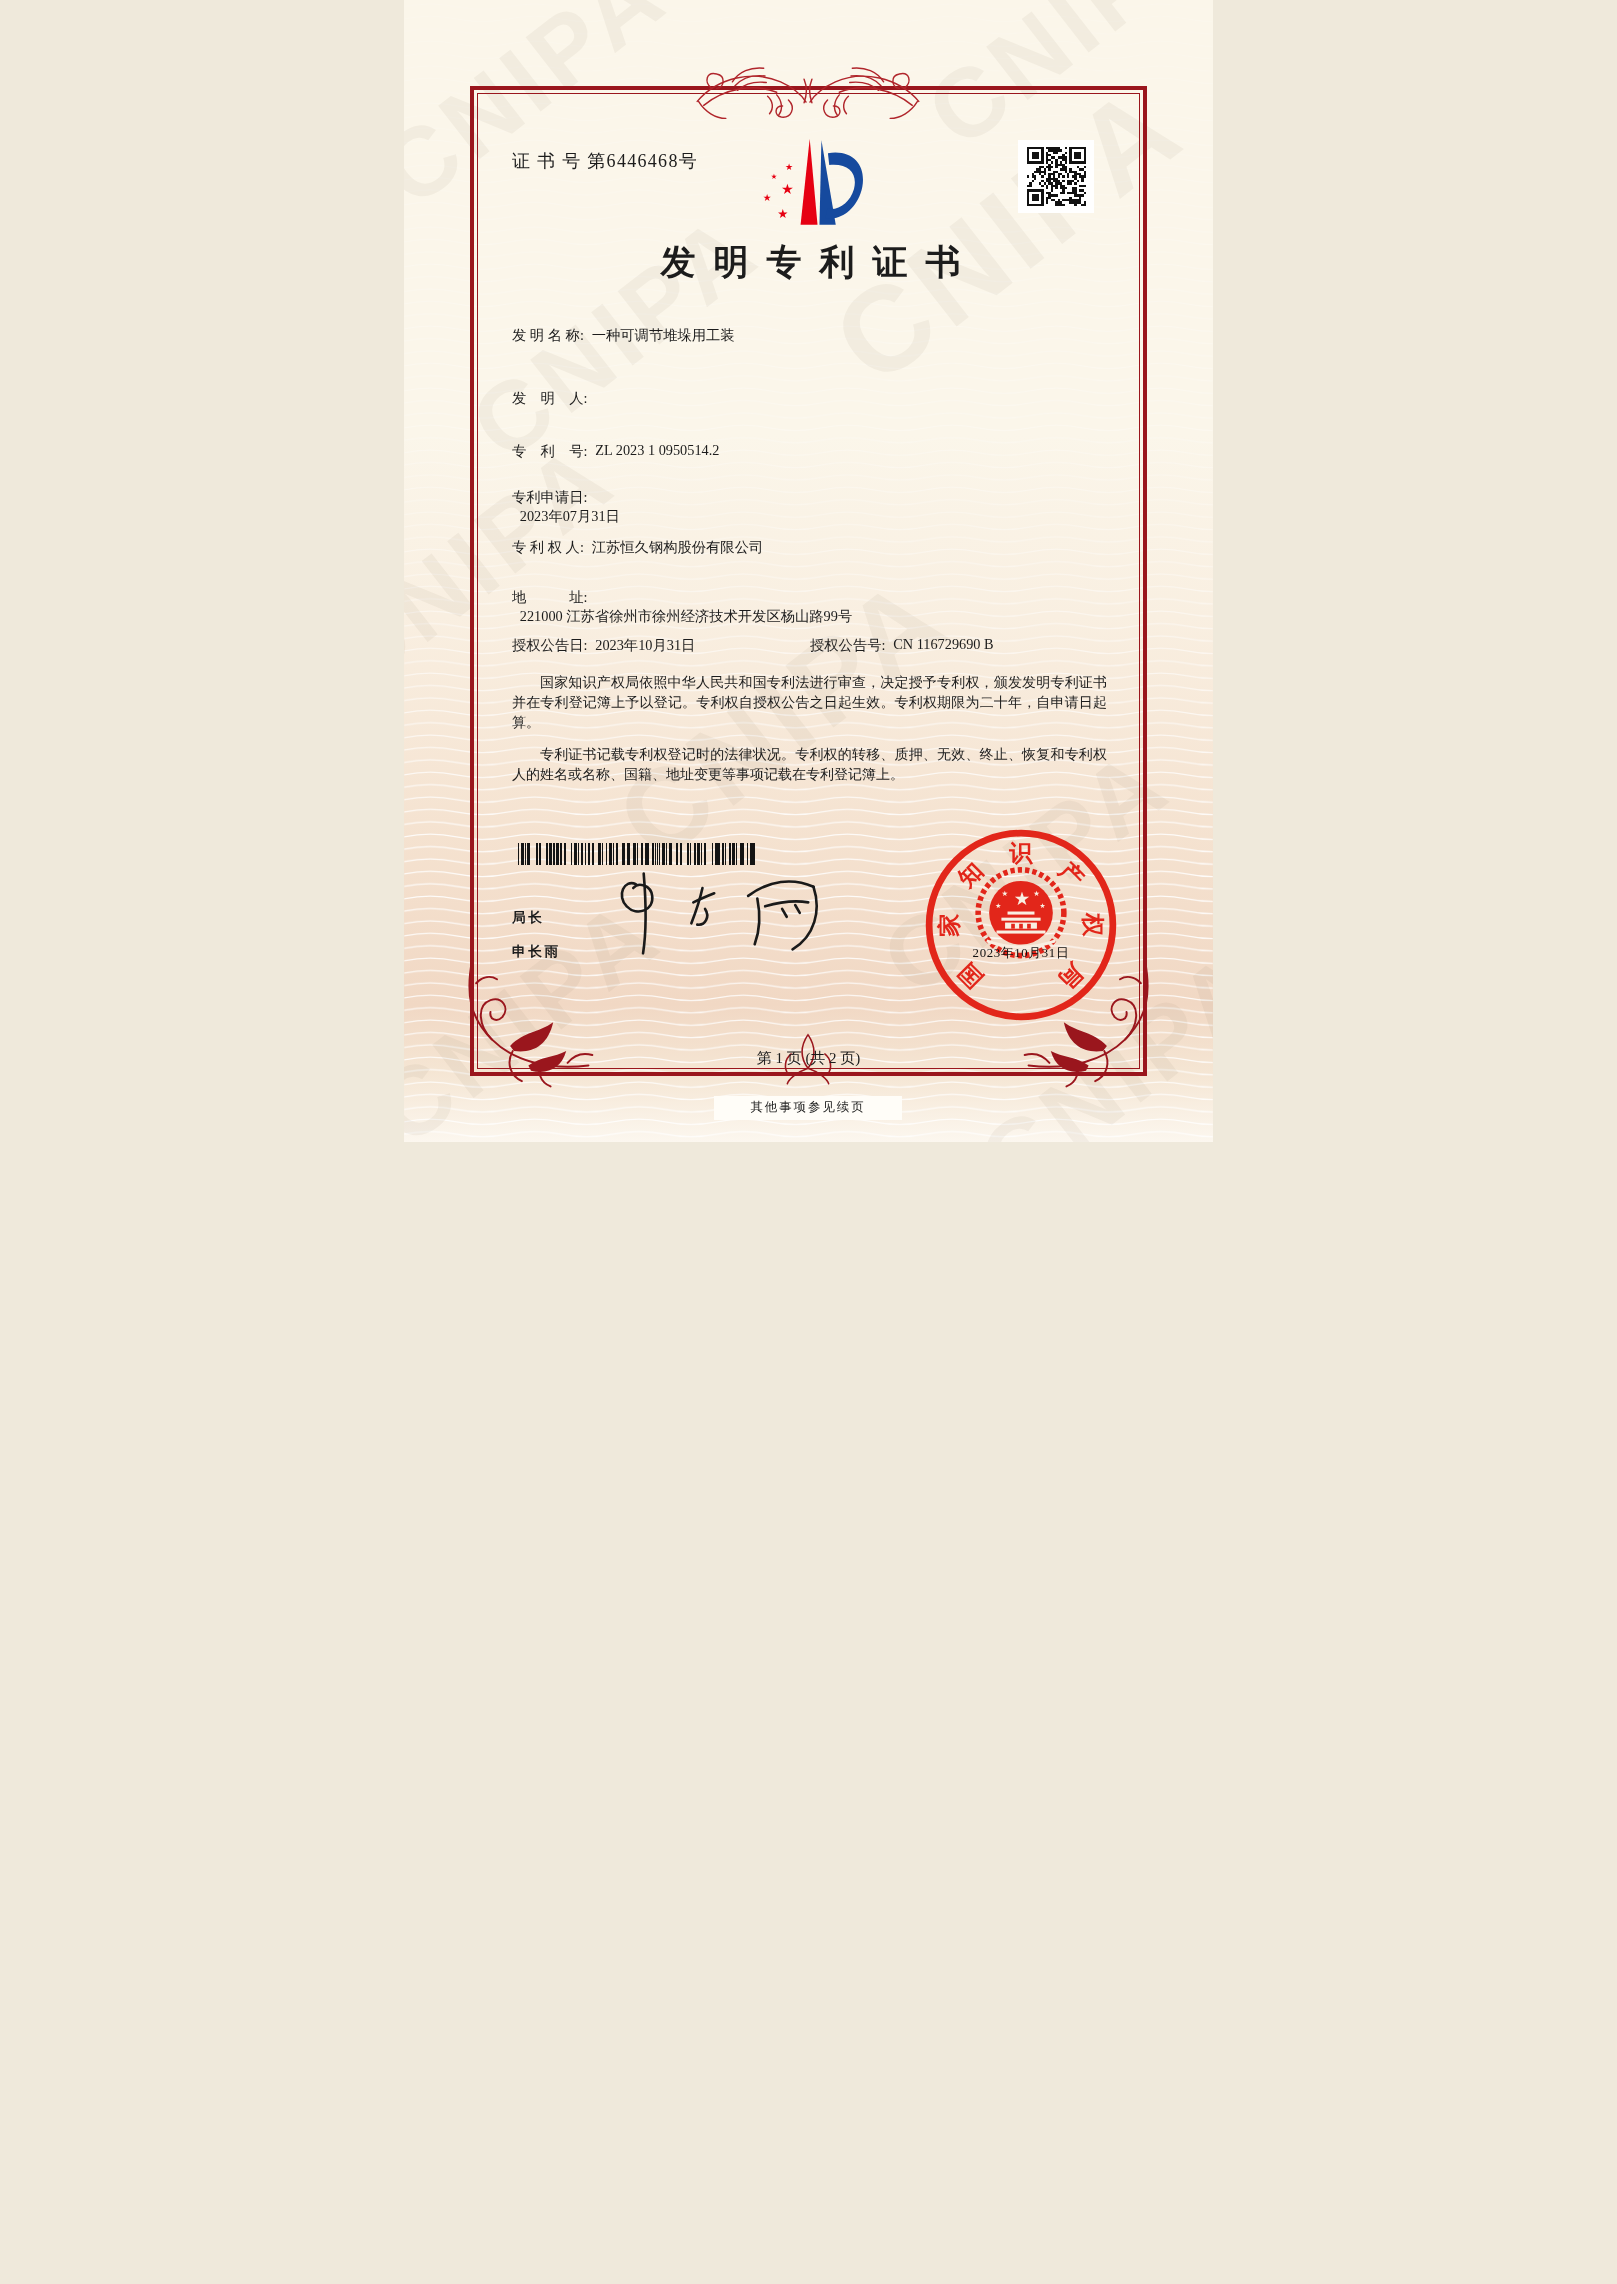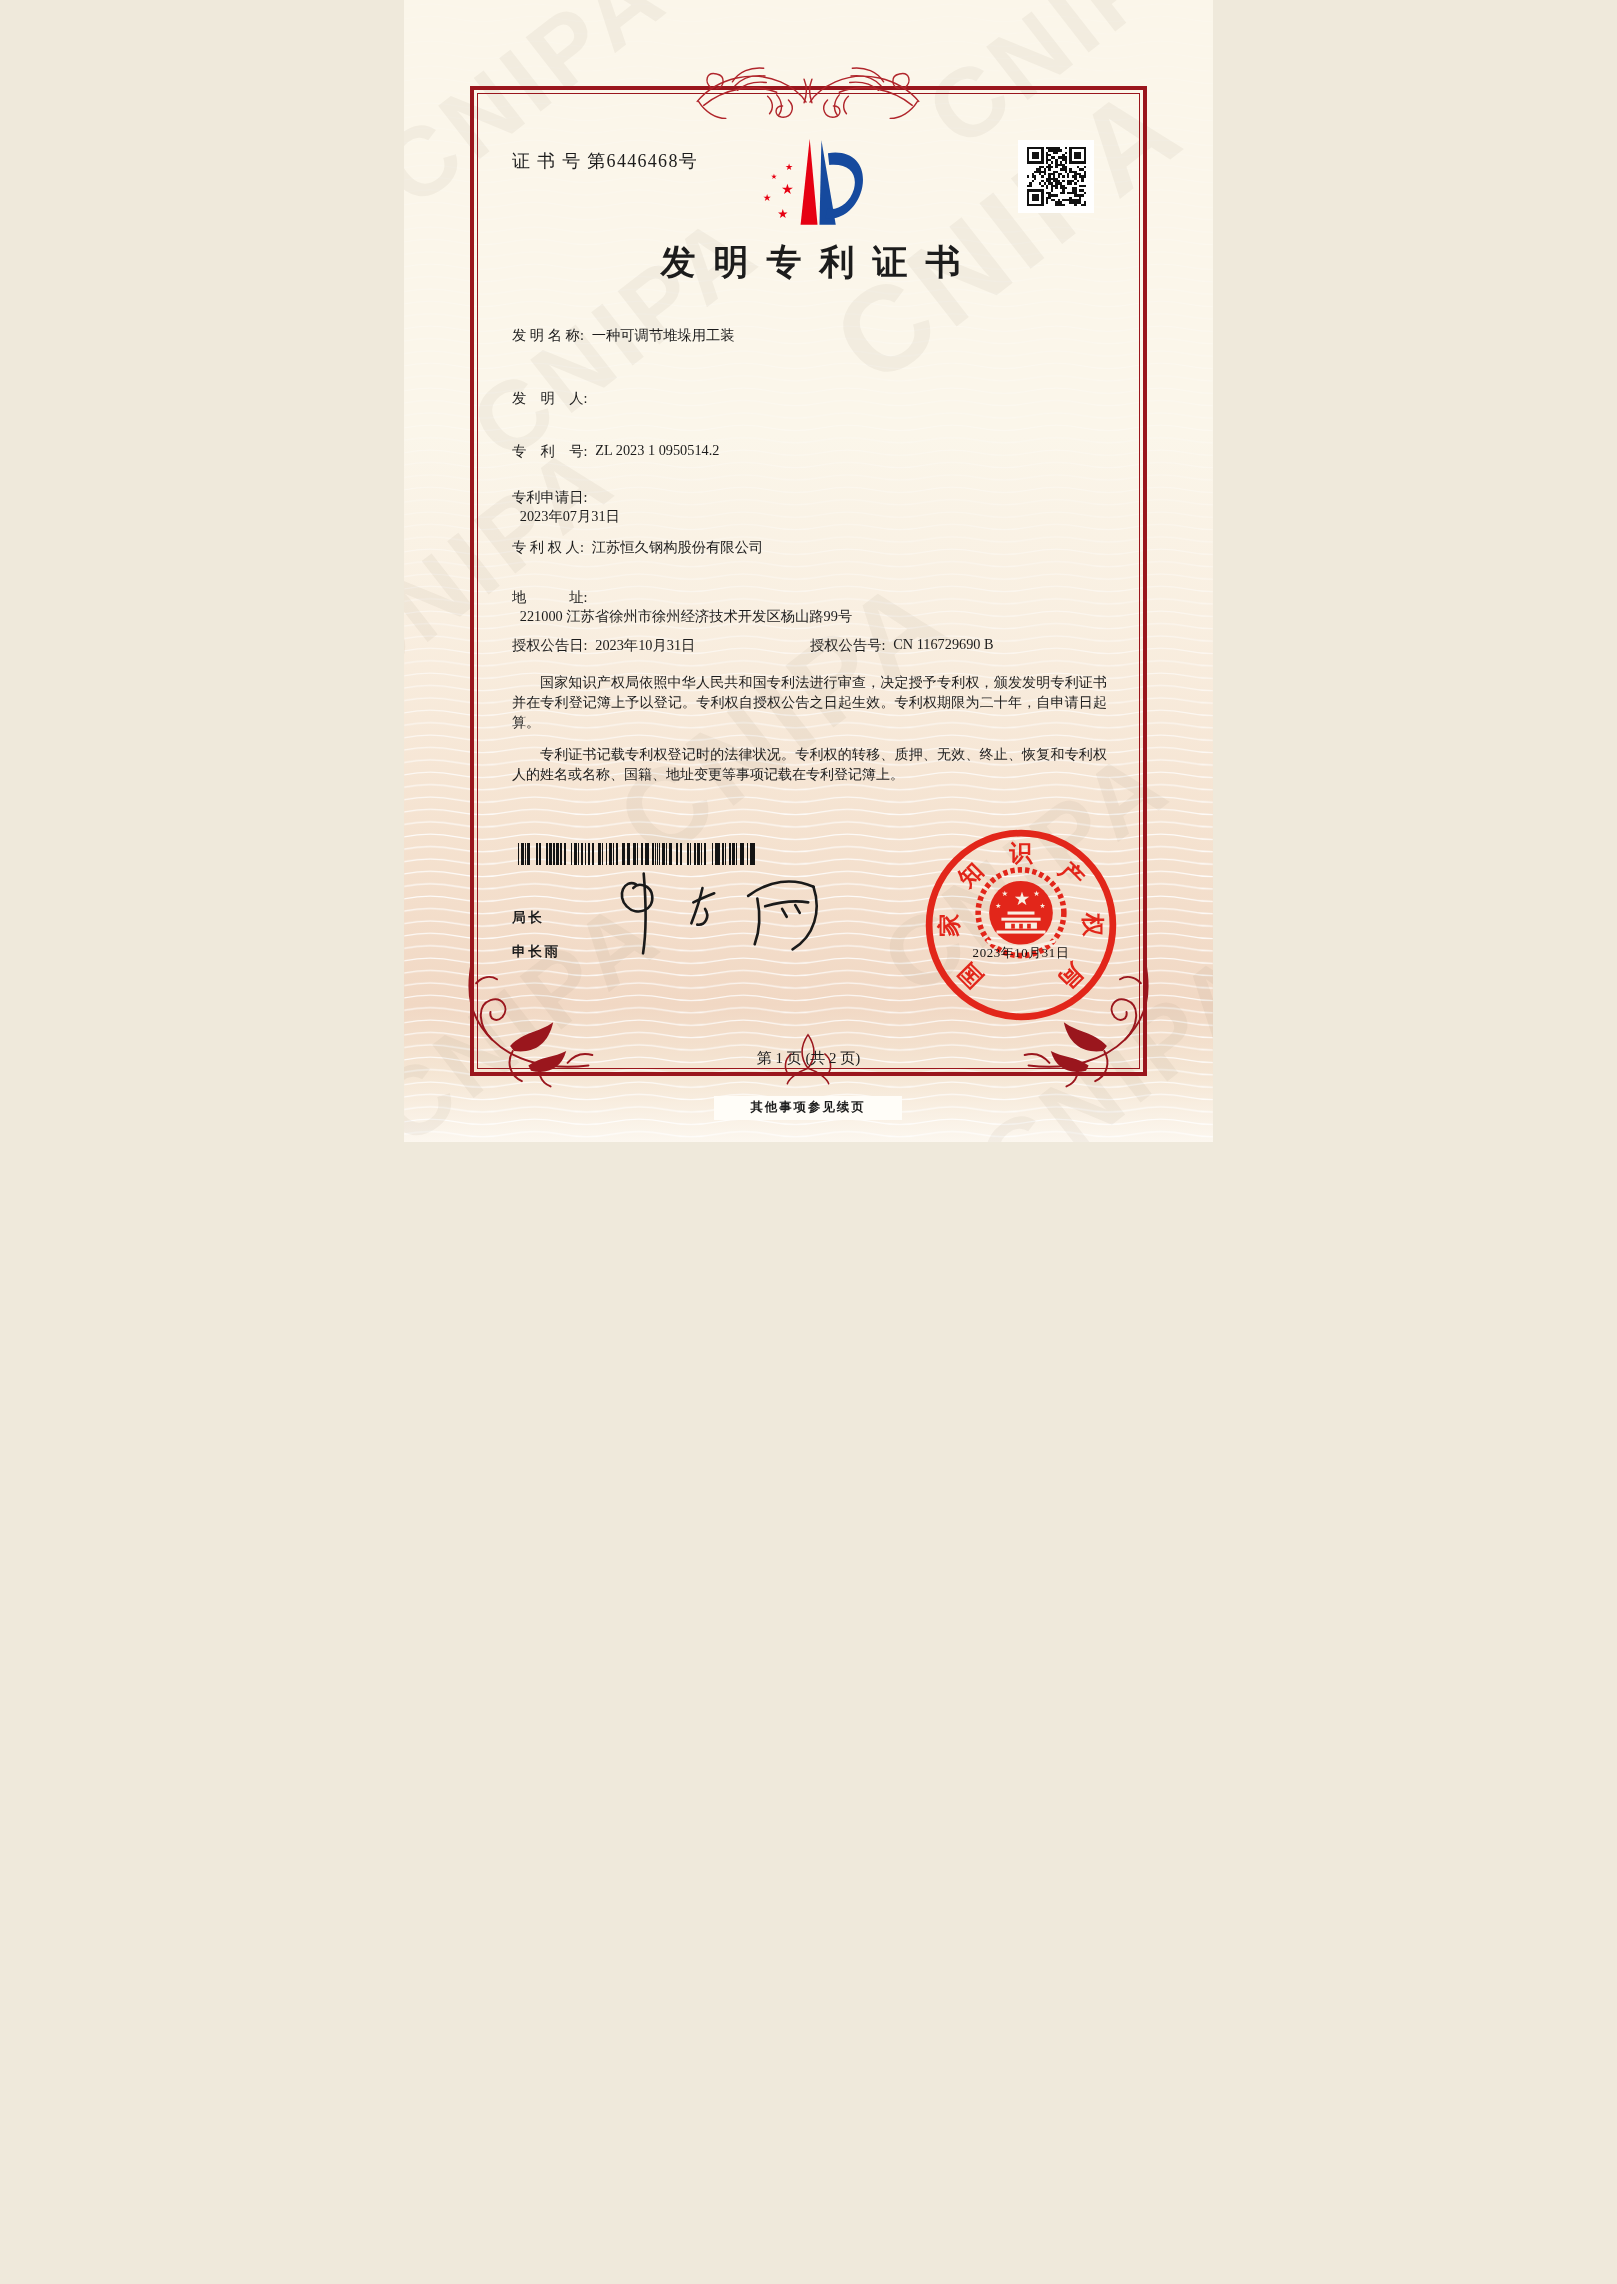--- a/index.html
+++ b/index.html
@@ -31,21 +31,21 @@
   
   .barcode{position:absolute;left:114px;top:843px;width:238px;height:21.5px;
     background:
       repeating-linear-gradient(90deg,#141414 0 1.3px,transparent 1.3px 3.3px,#141414 3.3px 5.9px,transparent 5.9px 7.2px,#141414 7.2px 7.8px,transparent 7.8px 10.4px,#141414 10.4px 12.4px,transparent 12.4px 13.7px,#141414 13.7px 14.3px,transparent 14.3px 17.6px),
       repeating-linear-gradient(90deg,transparent 0 8.5px,#141414 8.5px 9.8px,transparent 9.8px 19px,#141414 19px 20px,transparent 20px 24px);
   }
   .signer-title{position:absolute;left:108px;top:909px;font:bold 13.7px "Liberation Sans","DejaVu Sans",sans-serif;letter-spacing:2.6px;}
   .signer-name{position:absolute;left:108px;top:943px;font:bold 13.7px "Liberation Sans","DejaVu Sans",sans-serif;letter-spacing:2.6px;}
   .page-info{position:absolute;left:0;top:1049px;width:100%;text-align:center;font-size:15px;}
   .note-box{position:absolute;left:310px;top:1096px;width:188px;height:23.5px;background:#fffdf8;
-      display:flex;align-items:center;justify-content:center;font-size:12.4px;letter-spacing:2px;font-weight:bold;}
+      display:flex;align-items:center;justify-content:center;font-size:12.4px;letter-spacing:2px;}
   .seal-ch{fill:var(--seal_red,#e2261a);font-family:"Liberation Serif","DejaVu Serif",serif;font-weight:bold;font-size:38px;text-anchor:middle;}
   .seal-date{fill:#111;font-family:"Liberation Serif","DejaVu Serif",serif;font-size:21px;text-anchor:middle;letter-spacing:1px;}
   svg{display:block;}
 </style>
 </head>
 <body>
 
 <div class="page">
 
   <svg class="abs" style="left:0;top:0;" width="809" height="1142" viewBox="0 0 1240 1751">

